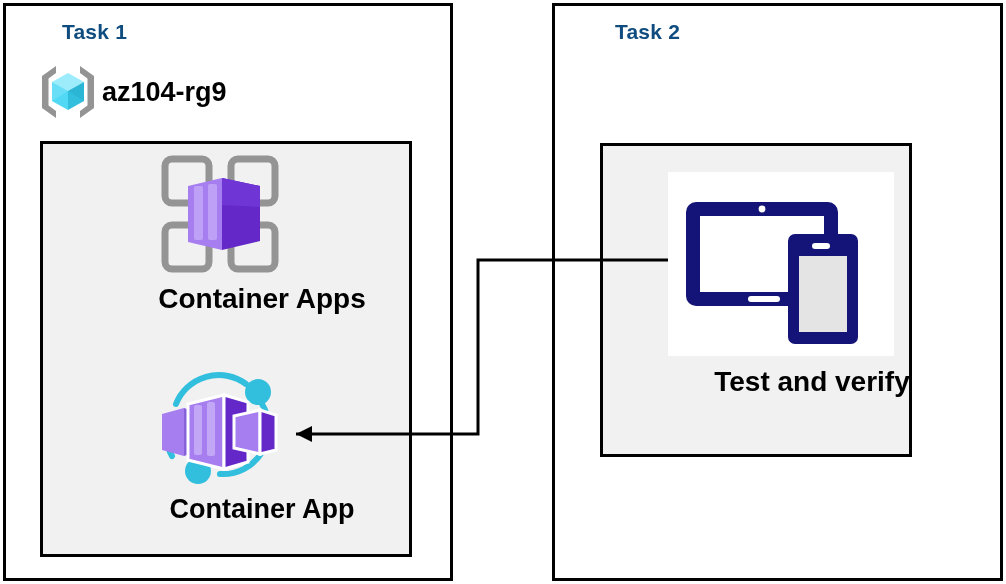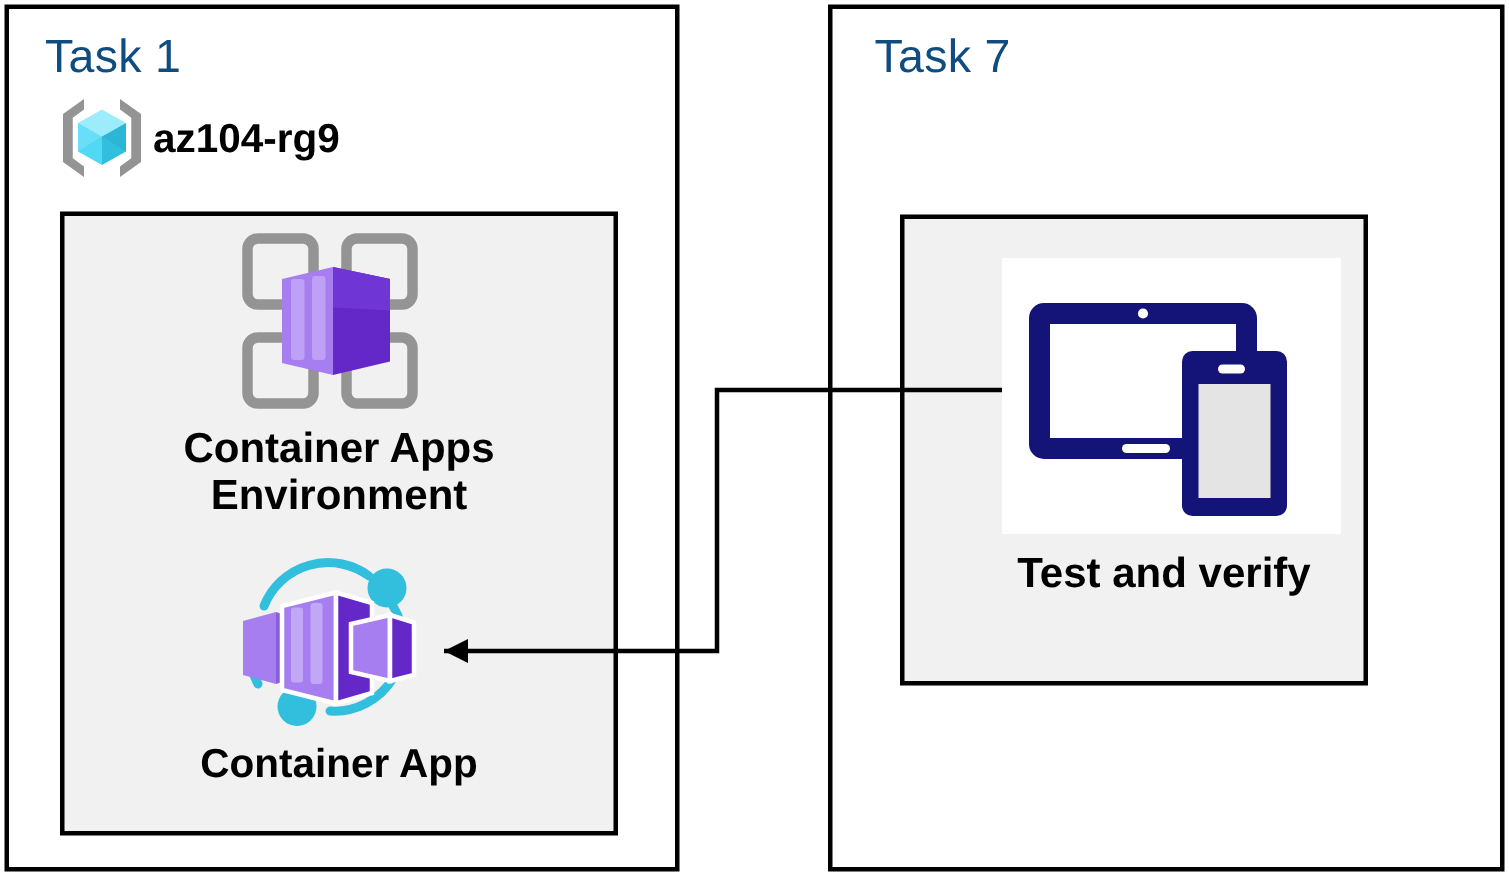--- a/index.html
+++ b/index.html
@@ -26,24 +26,25 @@
     position: absolute;
     background: #ffffff;
     border: 3px solid #000000;
     box-sizing: border-box;
   }
   #task1-panel { left: 3px;   top: 3px;  width: 450px; height: 578px; }
   #task2-panel { left: 552px; top: 3px;  width: 451px; height: 578px; }
 
   .task-title {
     position: absolute;
-    font-weight: normal;
-    font-size: 31px;
+    font-weight: bold;
+    font-size: 21px;
     letter-spacing: 0.2px;
     white-space: nowrap;
+    margin-left: 32px;
   }
   #task1-title { left: 30px;  top: 20px; }
   #task2-title { left: 583px; top: 20px; }
 
   
   #rg-row {
     position: absolute;
     left: 34px;
     top: 58px;
     display: flex;
@@ -67,20 +68,21 @@
   #cae-box   { left: 40px;  top: 141px; width: 372px; height: 416px; }
   #verify-box{ left: 600px; top: 143px; width: 312px; height: 314px; }
 
   
   .caption {
     position: absolute;
     text-align: center;
     font-weight: bold;
     color: #000000;
     line-height: 1.12;
+    padding-left: 36px;
   }
   #cae-caption    { left: 40px; top: 283px; width: 372px; font-size: 28px; }
   #capp-caption   { left: 40px; top: 494px; width: 372px; font-size: 27px; }
   #verify-caption { left: 600px; top: 366px; width: 352px; font-size: 28px; }
 
   
   .icon-wrap { position: absolute; }
   #rg-icon-wrap   { width: 68px; height: 68px; position: relative; }
   #cae-icon-wrap  { left: 160px; top: 155px; width: 120px; height: 122px; }
   #capp-icon-wrap { left: 150px; top: 370px; width: 152px; height: 118px; }
@@ -147,21 +149,20 @@
 
         <path d="M62 23 L100 31 L100 86 L62 95 Z" fill="#6428c8"></path>
 
         <path d="M62 23 L100 31 L100 52 L62 50 Z" fill="#7a3fe0" opacity="0.55"></path>
       </g>
     </svg>
   </div>
 
   <div id="cae-caption" class="caption">
     <div>Container Apps</div>
-    <div>Environment</div>
   </div>
 
   <div id="capp-icon-wrap" class="icon-wrap">
     <svg width="152" height="118" viewBox="0 0 152 118" aria-hidden="true">
 
       <g fill="none" stroke="#32bedd" stroke-width="6" stroke-linecap="round">
         <path d="M96 14 A46 46 0 0 0 26 34"></path>
         <path d="M112 34 A46 46 0 0 1 70 104"></path>
         <path d="M22 86 A46 46 0 0 1 20 46"></path>
       </g>
@@ -184,21 +185,21 @@
         <path d="M84 46 L110 40 L110 84 L84 78 Z" fill="#a67ef0" stroke="#ffffff" stroke-width="3"></path>
         <path d="M110 40 L126 45 L126 80 L110 84 Z" fill="#6428c8" stroke="#ffffff" stroke-width="3"></path>
       </g>
     </svg>
   </div>
 
   <div id="capp-caption" class="caption">Container App</div>
 
   <div id="task2-panel" class="task-panel"></div>
 
-  <div id="task2-title" class="task-title" style="color:#0f4c7f;">Task 7</div>
+  <div id="task2-title" class="task-title" style="color:#0f4c7f;">Task 2</div>
 
   <div id="verify-box" class="inner-box"></div>
 
   <div id="dev-icon-wrap" class="icon-wrap">
     <svg width="226" height="184" viewBox="0 0 226 184" aria-hidden="true">
 
       <rect x="18" y="30" width="152" height="104" rx="10" fill="#141478"></rect>
 
       <rect x="32" y="44" width="124" height="76" fill="#ffffff"></rect>
 

